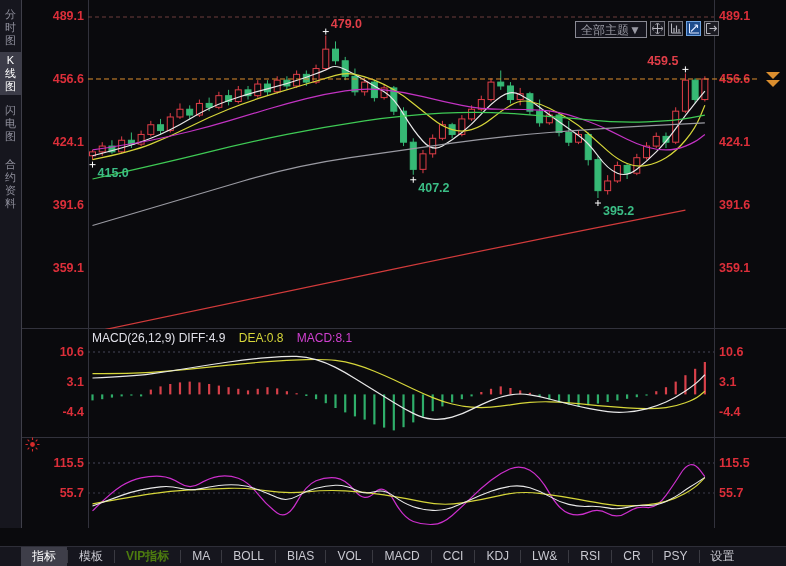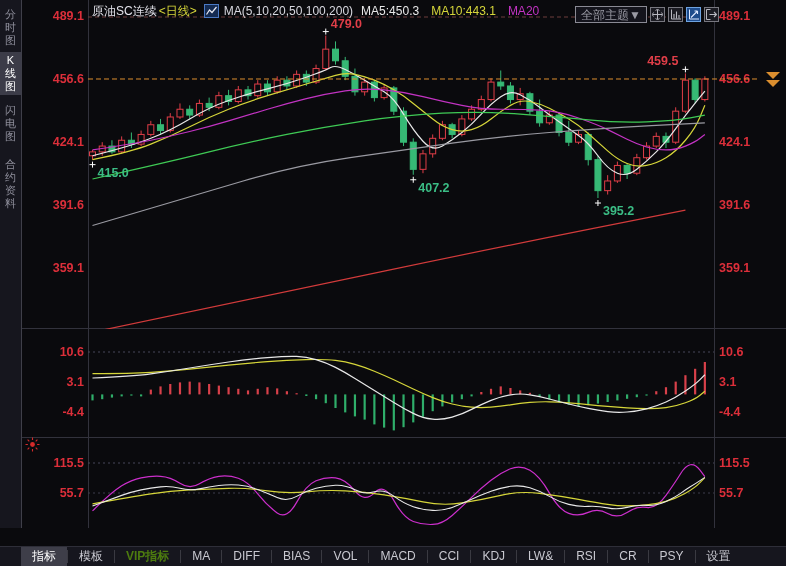--- a/index.html
+++ b/index.html
@@ -15,21 +15,21 @@
   
   .hdr{position:absolute;left:92px;top:3px;height:16px;display:flex;align-items:center;font-size:12px;white-space:nowrap;}
   .hdr .sym{color:#e4e4ec;}
   .hdr .per{color:#d6d63a;margin-left:2px;}
   .hdr .cicon{display:inline-flex;align-items:center;justify-content:center;width:15px;height:14px;
               background:#142b52;border:1px solid #4a79c4;margin:0 5px 0 7px;}
   .hdr .mas{color:#d8d8e0;}
   .hdr .ma5{color:#e8e8e8;margin-left:8px;}
   .hdr .ma10{color:#d6d63a;margin-left:12px;}
   .hdr .ma20{color:#c233c2;margin-left:12px;}
-  .hdr-right{position:absolute;left:575px;top:6px;display:flex;align-items:center;}
+  .hdr-right{position:absolute;left:575px;top:21px;display:flex;}
   .theme-btn{height:17px;background:#14141c;border:1px solid #8a8a94;color:#9a9aa4;font-size:12px;
              line-height:14px;padding:0 5px;font-family:inherit;cursor:pointer;}
   .tool-btn{width:15px;height:15px;background:#1b1b22;border:1px solid #77777f;margin-left:3px;
             display:inline-flex;align-items:center;justify-content:center;cursor:pointer;padding:0;}
   .tool-btn.active{background:#1e4c8c;border-color:#6fa3e0;}
   .tool-btn:first-of-type{margin-left:8px;}
   
   .ind-hdr{position:absolute;left:92px;font-size:12px;white-space:nowrap;}
   .ind-hdr .w{color:#e0e0e8;} .ind-hdr .y{color:#d6d63a;margin-left:10px;} .ind-hdr .m{color:#d040d0;margin-left:10px;}
   .alert-ic{position:absolute;left:24px;top:436px;width:17px;height:17px;}
@@ -322,33 +322,20 @@
 图</div>
       <div class="sb-item" style="top: 102px;">闪
 电
 图</div>
       <div class="sb-item" style="top: 156px;">合
 约
 资
 料</div>
     </div>
 
-  <div class="hdr">
-    <span class="sym">原油SC连续</span>
-    <span class="per">&lt;日线&gt;</span>
-    <span class="cicon">
-      <svg width="11" height="10" viewBox="0 0 11 10">
-          <polyline points="0.5,8.5 3.5,4 6,6.5 10.5,1" fill="none" stroke="#e8e8f0" stroke-width="1.2"></polyline>
-        </svg>
-    </span>
-    <span class="mas">MA(5,10,20,50,100,200)</span>
-    <span class="ma5">MA5:450.3</span>
-    <span class="ma10">MA10:443.1</span>
-    <span class="ma20">MA20</span>
-  </div>
 
   <div class="hdr-right">
     <button class="theme-btn">全部主题▼</button>
     <button class="tool-btn">
       <svg width="11" height="11" viewBox="0 0 11 11" fill="none" stroke="#b8b8c0">
           <path d="M5.5 0.5v10M0.5 5.5h10"></path>
           <path d="M3.5 1.5l2-1.3 2 1.3M3.5 9.5l2 1.3 2-1.3M1.5 3.5l-1.3 2 1.3 2M9.5 3.5l1.3 2-1.3 2" stroke-width="0.9"></path>
         </svg>
     </button>
     <button class="tool-btn">
@@ -364,20 +351,25 @@
         </svg>
     </button>
     <button class="tool-btn">
       <svg width="11" height="11" viewBox="0 0 11 11" fill="none" stroke="#b8b8c0">
           <path d="M4.5 0.5h-4v10h4"></path>
           <path d="M3.5 5.5h7M8 3l2.5 2.5L8 8" stroke-width="1.1"></path>
         </svg>
     </button>
   </div>
 
+  <div class="ind-hdr" style="top:331px">
+    <span class="w">MACD(26,12,9) DIFF:4.9</span>
+    <span class="y">DEA:0.8</span>
+    <span class="m">MACD:8.1</span>
+  </div>
 
 
   <div class="alert-ic">
     <svg width="17" height="17" viewBox="0 0 17 17">
       <circle cx="8.5" cy="8.5" r="2.4" fill="#d42a2a"></circle>
       <g stroke="#d42a2a" stroke-width="1.1">
         <path d="M8.5 1.5v2.4M8.5 13.1v2.4M1.5 8.5h2.4M13.1 8.5h2.4M3.6 3.6l1.7 1.7M11.7 11.7l1.7 1.7M13.4 3.6l-1.7 1.7M5.3 11.7l-1.7 1.7"></path>
       </g>
     </svg>
   </div>
@@ -385,21 +377,21 @@
 
   <div class="tabbar" id="tabbar">
       <div class="tab sel">指标</div>
       <div class="tab-sep"></div>
       <div class="tab">模板</div>
       <div class="tab-sep"></div>
       <div class="tab vip">VIP指标</div>
       <div class="tab-sep"></div>
       <div class="tab">MA</div>
       <div class="tab-sep"></div>
-      <div class="tab">DIFF</div>
+      <div class="tab">BOLL</div>
       <div class="tab-sep"></div>
       <div class="tab">BIAS</div>
       <div class="tab-sep"></div>
       <div class="tab">VOL</div>
       <div class="tab-sep"></div>
       <div class="tab">MACD</div>
       <div class="tab-sep"></div>
       <div class="tab">CCI</div>
       <div class="tab-sep"></div>
       <div class="tab">KDJ</div>

